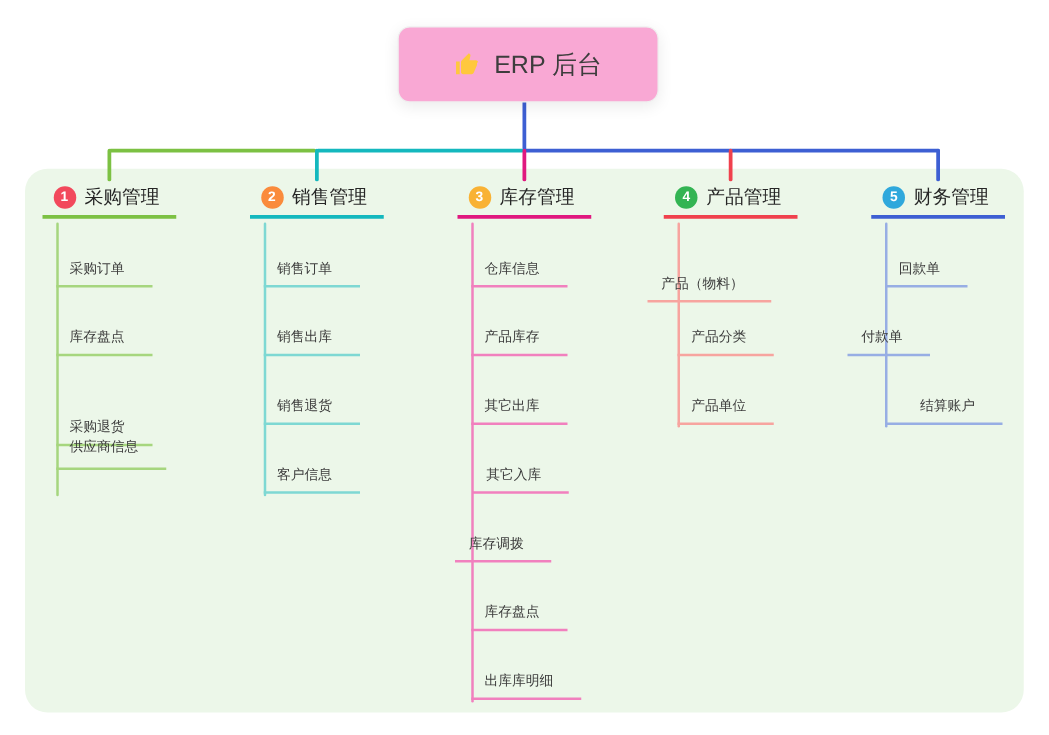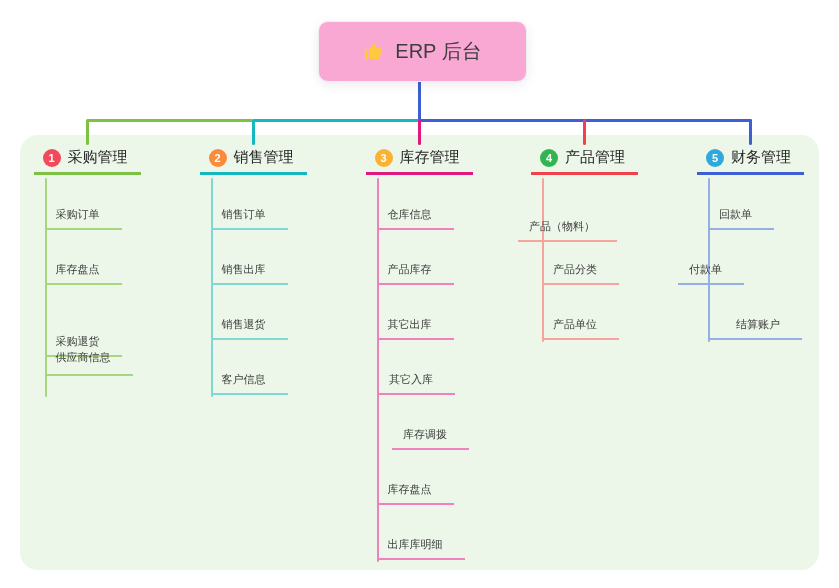--- a/index.html
+++ b/index.html
@@ -116,21 +116,21 @@
       </div>
       <div class="child" style="left: 376.5px; top: 255px; border-bottom-color: rgb(241, 128, 190);">
         <span>产品库存</span>
       </div>
       <div class="child" style="left: 376.5px; top: 310px; border-bottom-color: rgb(241, 128, 190);">
         <span>其它出库</span>
       </div>
       <div class="child" style="left: 378px; top: 365px; border-bottom-color: rgb(241, 128, 190);">
         <span>其它入库</span>
       </div>
-      <div class="child" style="left: 392px; top: 420px; border-bottom-color: rgb(241, 128, 190);">
+      <div class="child" style="left: 364px; top: 420px; border-bottom-color: rgb(241, 128, 190);">
         <span>库存调拨</span>
       </div>
       <div class="child" style="left: 376.5px; top: 475px; border-bottom-color: rgb(241, 128, 190);">
         <span>库存盘点</span>
       </div>
       <div class="child" style="left: 376.5px; top: 530px; border-bottom-color: rgb(241, 128, 190);">
         <span>出库库明细</span>
       </div>
       <div class="branch" style="left: 531px; top: 143px; width: 107px; border-bottom-color: rgb(240, 65, 77);">
         <span class="badge" style="background: rgb(51, 180, 83);">4</span>

